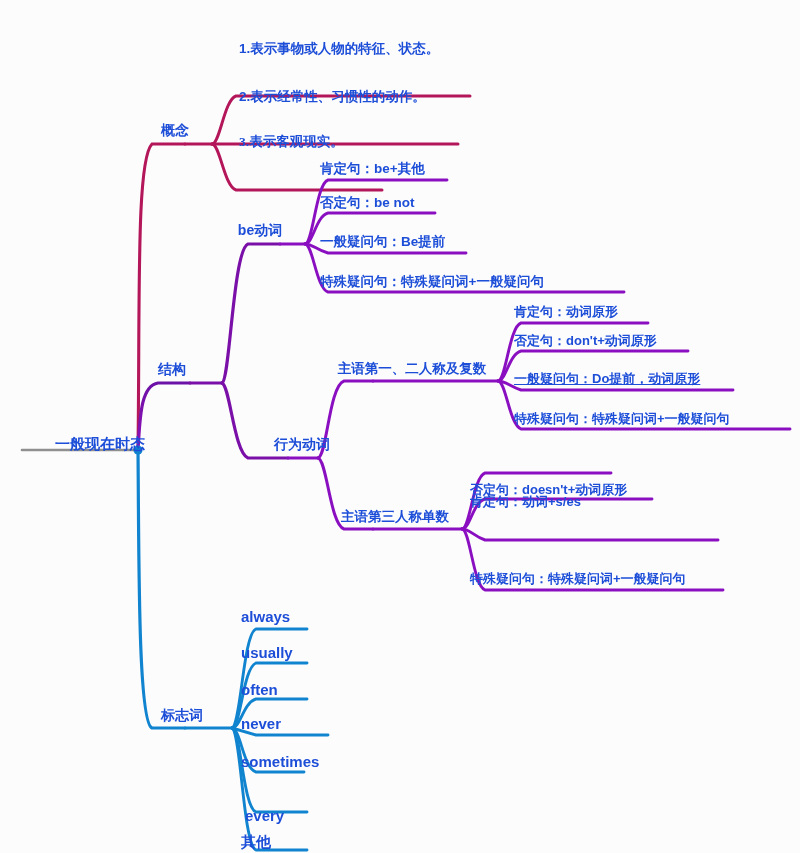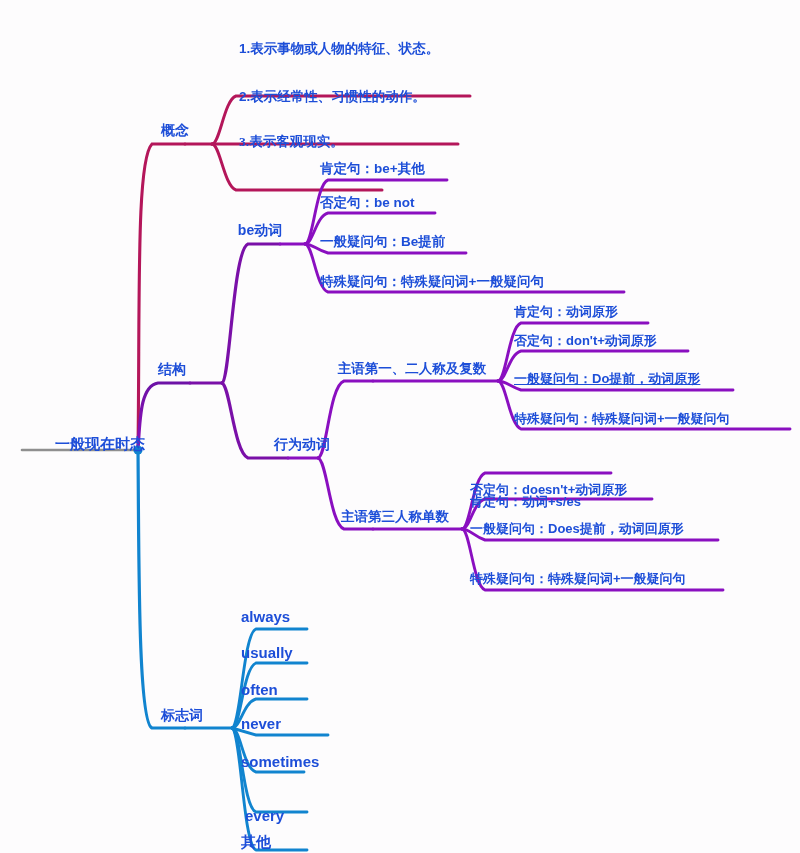--- a/index.html
+++ b/index.html
@@ -161,21 +161,20 @@
 
   <div class="node-label lvl2 anchor-center" style="left:412px; top:375px;">主语第一、二人称及复数</div>
   <div class="node-label lvl3" style="left:514px; top:318px;">肯定句：动词原形</div>
   <div class="node-label lvl3" style="left:514px; top:347px;">否定句：don't+动词原形</div>
   <div class="node-label lvl3" style="left:514px; top:385px;text-decoration:underline;">一般疑问句：Do提前，动词原形</div>
   <div class="node-label lvl3" style="left:514px; top:425px;">特殊疑问句：特殊疑问词+一般疑问句</div>
 
   <div class="node-label lvl2 anchor-center" style="left:395px; top:523px;">主语第三人称单数</div>
   <div class="node-label lvl3" style="left:470px; top:468px;margin-top:40px;">肯定句：动词+s/es</div>
   <div class="node-label lvl3" style="left:470px; top:496px;">否定句：doesn't+动词原形</div>
-  <div class="node-label lvl3" style="left:470px; top:535px;">一般疑问句：Does提前，动词回原形</div>
   <div class="node-label lvl3" style="left:470px; top:585px;">特殊疑问句：特殊疑问词+一般疑问句</div>
 
   <div class="node-label lvl1 anchor-center" style="left:182px; top:722px;">标志词</div>
   <div class="node-label leaf-en" style="left:241px; top:624px;">always</div>
   <div class="node-label leaf-en" style="left:241px; top:660px;">usually</div>
   <div class="node-label leaf-en" style="left:241px; top:697px;">often</div>
   <div class="node-label leaf-en" style="left:241px; top:735px;margin-top:34px;">sometimes</div>
   <div class="node-label leaf-en" style="left:241px; top:731px;">never</div>
   <div class="node-label leaf-en" style="left:245px; top:811px;margin-top:12px;">every</div>
   <div class="node-label leaf-en" style="left:241px; top:849px;">其他</div>

